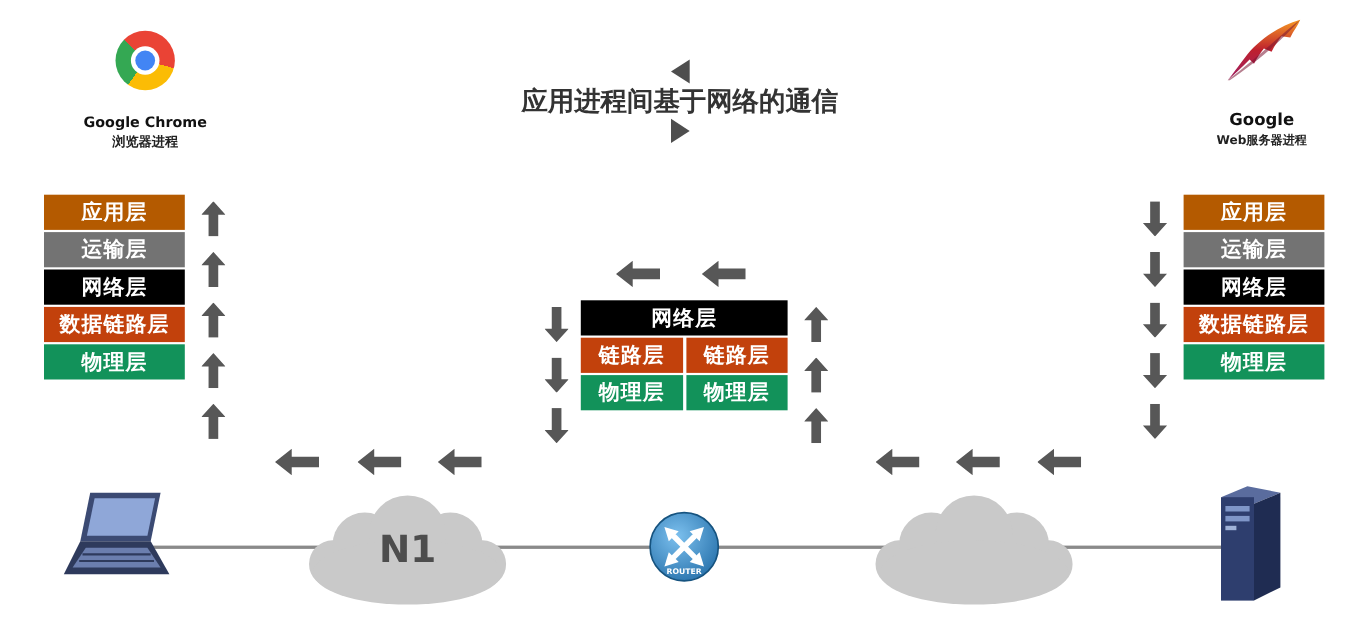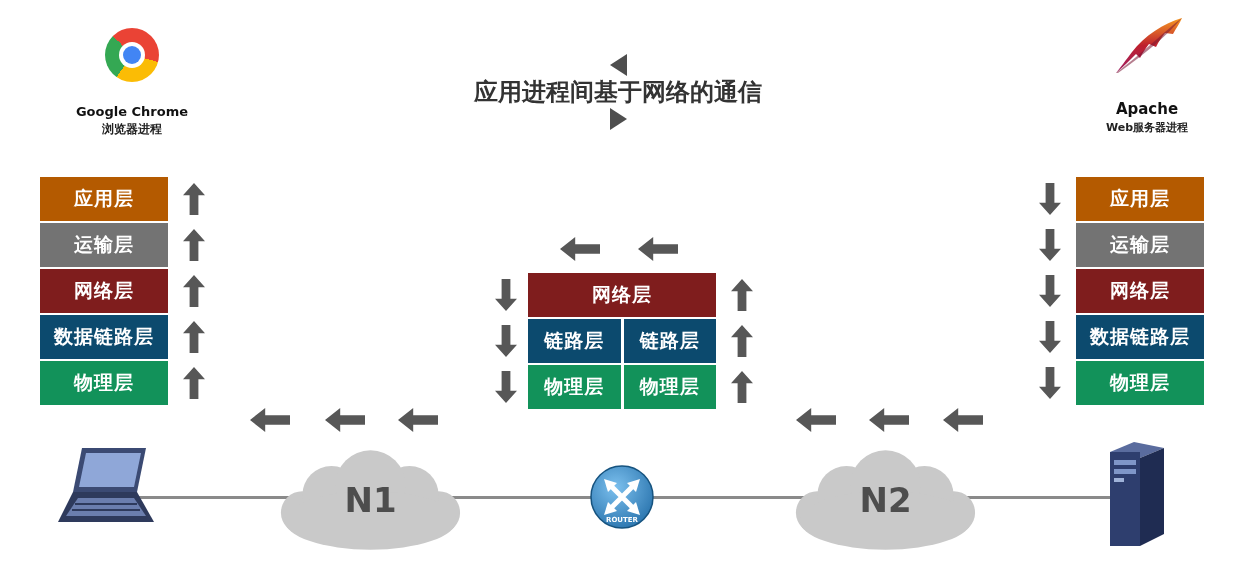--- a/index.html
+++ b/index.html
@@ -17,28 +17,28 @@
   .chrome-logo::after{content:"";position:absolute;left:18px;top:18px;width:18px;height:18px;border-radius:50%;background:#4285f4;}
   
   .comm{position:absolute;left:158px;top:54px;width:920px;display:flex;align-items:center;flex-direction:column;}
   .comm .dash{flex:1;height:7px;background:repeating-linear-gradient(90deg,#4e4e4e 0 22px,transparent 22px 38px);}
   .comm .ah-left{width:0;height:0;border-top:11px solid transparent;border-bottom:11px solid transparent;border-right:17px solid #4e4e4e;}
   .comm .ah-right{width:0;height:0;border-top:11px solid transparent;border-bottom:11px solid transparent;border-left:17px solid #4e4e4e;}
   .comm .title{font-size:24px;font-weight:bold;color:#333;padding:0 16px;white-space:nowrap;}
   
   .stack{position:absolute;width:128px;display:flex;flex-direction:column;gap:2px;}
   .router-stack{position:absolute;width:188px;display:flex;flex-direction:column;gap:2px;}
-  .layer{height:44px;display:flex;align-items:center;justify-content:center;
+  .layer{height:32px;display:flex;align-items:center;justify-content:center;
     color:#fff;font-weight:bold;font-size:19px;letter-spacing:1px;}
   .split{display:flex;gap:3px;}
   .split .layer{flex:1;}
   .c-app{background:#b45a00;}
   .c-trans{background:#737373;}
-  .c-net{background:#7f1d1d;}
-  .c-link{background:#0c4a6e;text-align:right;}
+  .c-net{background:#000000;}
+  .c-link{background:#c2410c;text-align:right;}
   .c-phys{background:#12925a;}
   
   .acol{position:absolute;display:flex;flex-direction:column;gap:2px;}
   .acol .slot{height:44px;display:flex;align-items:center;justify-content:center;width:28px;}
   .arr-up{width:22px;height:32px;background:#575757;
     clip-path:polygon(50% 0,100% 38%,70% 38%,70% 100%,30% 100%,30% 38%,0 38%);}
   .arr-down{width:22px;height:32px;background:#575757;
     clip-path:polygon(50% 100%,0 62%,30% 62%,30% 0,70% 0,70% 62%,100% 62%);}
   .arr-left{position:absolute;width:40px;height:24px;background:#575757;
     clip-path:polygon(0 50%,38% 0,38% 30%,100% 30%,100% 70%,38% 70%,38% 100%);}
@@ -73,21 +73,21 @@
       <defs>
         <linearGradient id="apg" x1="0" y1="0" x2="0" y2="1">
           <stop offset="0" stop-color="#f69923"></stop>
           <stop offset="0.5" stop-color="#be202e"></stop>
           <stop offset="1" stop-color="#9e2064"></stop>
         </linearGradient>
       </defs>
       <path d="M76 2 C58 7 38 20 26 36 C20 44 14 52 10 57 C18 50 24 44 30 38 L34 42 C37 36 40 32 43 28 L50 31 C53 25 56 21 59 17 L67 18 C70 12 74 7 76 2 Z" fill="url(#apg)"></path>
       <path d="M76 2 C60 14 40 34 10 57 L12 57 C42 36 62 18 76 2 Z" fill="#7a1533" opacity="0.55"></path>
     </svg>
-    <div class="name" style="font-size:15px;">Apache</div>
+    <div class="name" style="font-size:15px;">Google</div>
     <div class="sub" style="font-size:11px;">Web服务器进程</div>
   </div>
 
   <div class="stack" style="left:40px;top:177px;">
     <div class="layer c-app">应用层</div>
     <div class="layer c-trans">运输层</div>
     <div class="layer c-net">网络层</div>
     <div class="layer c-link">数据链路层</div>
     <div class="layer c-phys">物理层</div>
   </div>
@@ -221,21 +221,20 @@
 
   <div class="cloud" style="left:793px;top:446px;">
     <svg width="185" height="108" viewBox="0 0 190 110">
       <circle cx="25" cy="68" r="22" fill="#c9c9c9"></circle>
       <circle cx="165" cy="68" r="22" fill="#c9c9c9"></circle>
       <circle cx="55" cy="50" r="30" fill="#c9c9c9"></circle>
       <circle cx="135" cy="50" r="30" fill="#c9c9c9"></circle>
       <circle cx="95" cy="40" r="36" fill="#c9c9c9"></circle>
       <ellipse cx="95" cy="76" rx="88" ry="30" fill="#c9c9c9"></ellipse>
     </svg>
-    <div class="label">N2</div>
   </div>
 
   <svg class="devimg" style="left:1100px;top:436px;" width="74" height="114" viewBox="0 0 74 114">
     <polygon points="10,16 34,6 64,12 40,22" fill="#5a6c9e"></polygon>
     <polygon points="40,22 64,12 64,98 40,110" fill="#1f2c52"></polygon>
     <rect x="10" y="16" width="30" height="94" fill="#2e3e6e"></rect>
     <rect x="14" y="24" width="22" height="5" fill="#7f96c8"></rect>
     <rect x="14" y="33" width="22" height="5" fill="#7f96c8"></rect>
     <rect x="14" y="42" width="10" height="4" fill="#9fb2d8"></rect>
   </svg>

